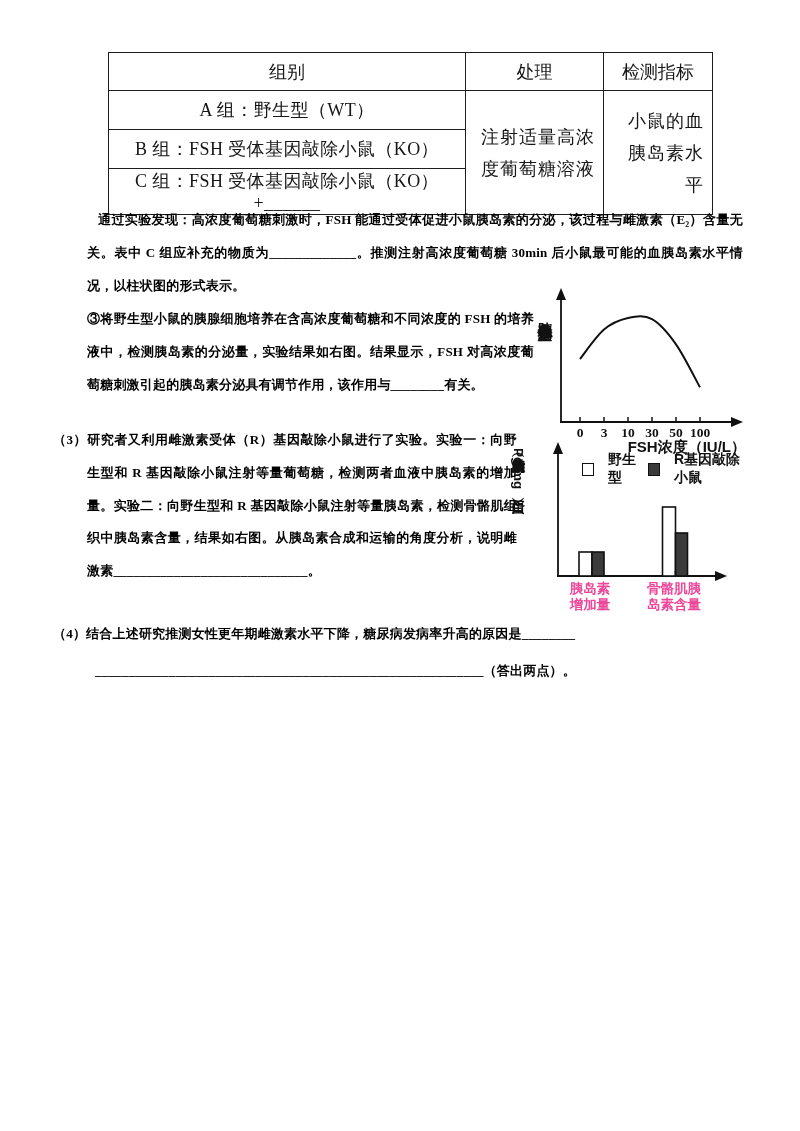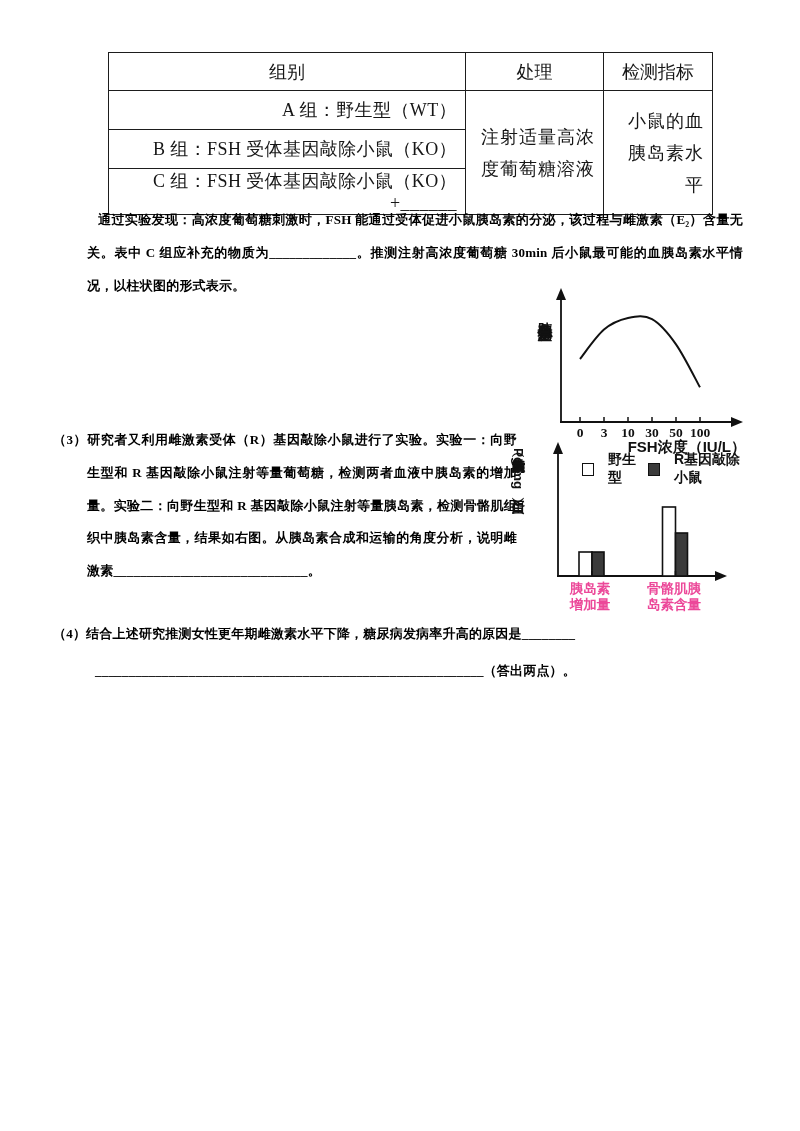--- a/index.html
+++ b/index.html
@@ -8,21 +8,21 @@
     font-family:"Liberation Serif","DejaVu Serif",serif;color:#161616;
     overflow:hidden;
   }
   
   table.exam{
     position:absolute;left:108px;top:52px;width:604px;
     border-collapse:collapse;table-layout:fixed;font-size:18px;color:#161616;
   }
   table.exam td{border:1.7px solid #1d1d1d;padding:0 8px;vertical-align:middle;}
   table.exam td.hd{text-align:center;height:37px;font-weight:normal;}
-  table.exam td.grp{text-align:right;height:38px;letter-spacing:.4px;}
+  table.exam td.grp{text-align:center;height:38px;letter-spacing:.4px;}
   table.exam td.mid{text-align:right;line-height:32px;letter-spacing:1px;}
   
   .para{
     position:absolute;font-size:13px;line-height:32.8px;text-align:justify;
     color:#000000;letter-spacing:.2px;font-weight:bold;
   }
   #p1{left:87px;top:204px;width:656px;text-indent:11px;}
   #p2{left:87px;top:303px;width:447px;}
   #q3{left:53px;top:424px;width:430px;padding-left:34px;text-indent:-34px;}
   #q4{left:53px;top:615px;width:660px;padding-left:42px;text-indent:-42px;
@@ -81,20 +81,21 @@
       <tr>
         <td class="grp">B 组：FSH 受体基因敲除小鼠（KO）</td>
       </tr>
       <tr>
         <td class="grp">C 组：FSH 受体基因敲除小鼠（KO）+______</td>
       </tr>
     </tbody>
   </table>
 
   <div id="p1" class="para">通过实验发现：高浓度葡萄糖刺激时，FSH 能通过受体促进小鼠胰岛素的分泌，该过程与雌激素（E₂）含量无关。表中 C 组应补充的物质为_____________。推测注射高浓度葡萄糖 30min 后小鼠最可能的血胰岛素水平情况，以柱状图的形式表示。</div>
+  <div id="p2" class="para">③将野生型小鼠的胰腺细胞培养在含高浓度葡萄糖和不同浓度的 FSH 的培养液中，检测胰岛素的分泌量，实验结果如右图。结果显示，FSH 对高浓度葡萄糖刺激引起的胰岛素分泌具有调节作用，该作用与________有关。</div>
   <div id="q3" class="para">（3）研究者又利用雌激素受体（R）基因敲除小鼠进行了实验。实验一：向野生型和 R 基因敲除小鼠注射等量葡萄糖，检测两者血液中胰岛素的增加量。实验二：向野生型和 R 基因敲除小鼠注射等量胰岛素，检测骨骼肌组织中胰岛素含量，结果如右图。从胰岛素合成和运输的角度分析，说明雌激素_____________________________。</div>
   <div id="q4" class="para">（4）结合上述研究推测女性更年期雌激素水平下降，糖尿病发病率升高的原因是________
 __________________________________________________________（答出两点）。</div>
 
   <div id="chart1" class="chart">
     <svg id="svg-line" width="220" height="174" viewBox="0 0 220 174">
         <line x1="31" y1="138" x2="31" y2="12" stroke="#111111" stroke-width="1.8"></line>
         <polygon points="31,3 26,15 36,15" fill="#111111"></polygon>
         <line x1="30" y1="137" x2="206" y2="137" stroke="#111111" stroke-width="1.8"></line>
         <polygon points="213,137 201,132 201,142" fill="#111111"></polygon>

